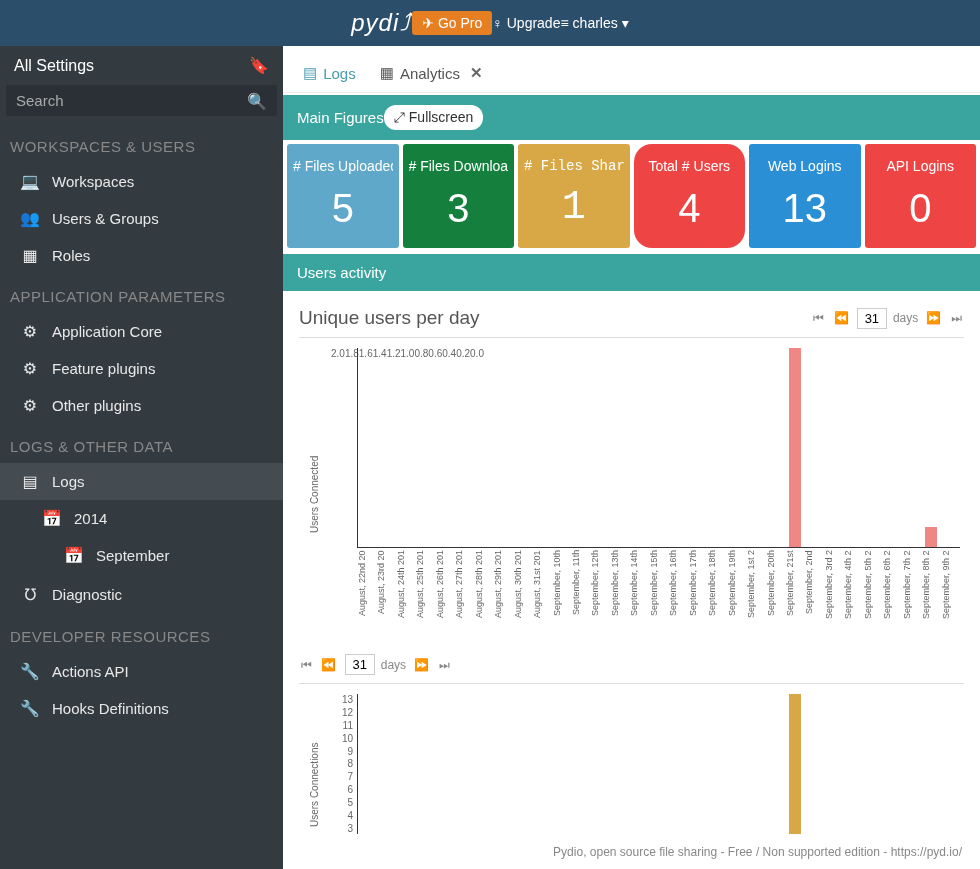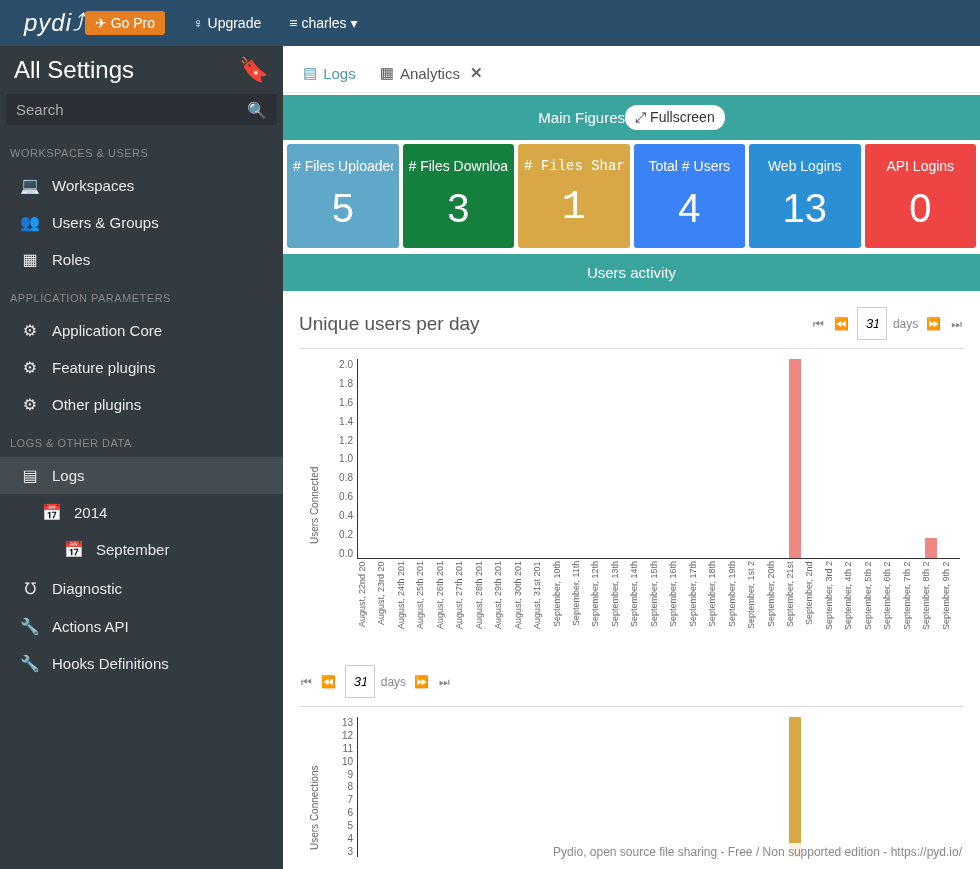--- a/index.html
+++ b/index.html
@@ -5,54 +5,54 @@
 * { margin: 0; padding: 0; box-sizing: border-box; }
 body {
   font-family: -apple-system, BlinkMacSystemFont, "Segoe UI", Arial, sans-serif;
   width: 980px; height: 869px; overflow: hidden; background: #ffffff;
   font-size: 14px; color: #333;
 }
 
 
 .topbar {
   height: 46px; background: #2b4e6b; display: flex; align-items: center;
-  padding: 0 24px; color: #fff; justify-content: flex-start;
+  padding: 0 12px; color: #fff; justify-content: center;
 }
 .logo { font-size: 24px; font-weight: 300; font-style: italic; letter-spacing: 1px; }
 .logo .swoosh { font-style: italic; }
-.topbar-right { display: flex; align-items: center; gap: 28px; font-size: 14px; }
+.topbar-right { display: flex; align-items: center; gap: 0; font-size: 14px; }
 .go-pro-btn {
   background: #e67e22; color: #fff; border: none; padding: 4px 10px;
   border-radius: 3px; cursor: pointer; font-size: 14px;
 }
 .topbar-item { cursor: pointer; display: flex; align-items: center; gap: 4px; }
 
 
 .main { display: flex; height: calc(869px - 46px); }
 .sidebar {
   width: 283px; background: #333a40; color: #e8e8e8; overflow-y: auto;
   flex-shrink: 0;
 }
 .content { flex: 1; background: #fff; overflow-y: auto; position: relative; }
 
 
 .settings-header {
   display: flex; align-items: center; justify-content: space-between;
-  padding: 10px 14px; font-size: 24px; font-weight: 400; color: #fff;
+  padding: 10px 14px; font-size: 16px; font-weight: 400; color: #fff;
 }
 .search-wrap { padding: 0 6px 8px 6px; position: relative; }
 .search-input {
   width: 100%; background: #2a3035; border: none; color: #ffffff;
   padding: 7px 30px 7px 10px; font-size: 15px; border-radius: 2px;
 }
 .search-input::placeholder { color: #aaa; }
 .search-icon { position: absolute; right: 16px; top: 7px; color: #888; font-size: 16px; }
 
 .sidebar-section-title {
-  color: #888; font-size: 11px; letter-spacing: 0.5px;
+  color: #888; font-size: 15px; letter-spacing: 0.5px;
   padding: 14px 10px 8px 10px; text-transform: uppercase;
 }
 .sidebar-item {
   display: flex; align-items: center; gap: 12px;
   padding: 9px 10px 9px 20px; cursor: pointer; font-size: 15px;
 }
 .sidebar-item.active { background: #444b51; }
 .sidebar-item.nested1 { padding-left: 42px; }
 .sidebar-item.nested2 { padding-left: 64px; }
 .sidebar-item .icon { width: 20px; text-align: center; font-size: 16px; }
@@ -65,69 +65,68 @@
 .tab {
   display: flex; align-items: center; gap: 6px; padding: 6px 4px 10px 4px;
   cursor: pointer; font-size: 15px; color: #4a9baf;
 }
 .tab.active { color: #555; }
 .tab .close { color: #666; font-weight: bold; margin-left: 4px; }
 
 
 .section-bar {
   background: #3aa59e; color: #fff; padding: 10px 14px;
-  display: flex; align-items: center; justify-content: center;
+  display: flex; align-items: center; justify-content: flex-start;
   font-size: 15px;
   margin-top: 2px;
 }
 .fullscreen-btn {
   background: #fff; color: #333; border: none; padding: 4px 10px;
   border-radius: 12px; cursor: pointer; font-size: 14px;
 }
 
 
 .cards { display: flex; gap: 4px; padding: 4px 4px; }
 .card {
   flex: 1; color: #fff; border-radius: 3px; padding: 8px 6px 16px 6px;
   text-align: center; overflow: hidden;
 }
 .card .card-title { font-size: 14px; padding: 6px 0 10px 0; white-space: nowrap; overflow: hidden; }
 .card .card-value { font-size: 40px; font-weight: 300; line-height: 1.2; }
 .c-blue { background: #5fa8c9; }
 .c-red { background: #15803d; }
 .c-gold { background: #d9a846; font-family: Liberation Mono, monospace; }
-.c-teal { background: #3b82f6; }
+.c-teal { background: #ef4444; border-radius: 18px; }
 .c-azure { background: #2a8fd4; }
 .c-blue2 { background: #ef4444; }
 
 
 .chart-block { padding: 12px 16px 0 16px; }
 .chart-header {
   display: flex; align-items: center; justify-content: space-between;
   padding: 4px 0 8px 0; border-bottom: 1px solid #ddd;
 }
 .chart-title { font-size: 19px; font-weight: 300; color: #555; }
 .pager { display: flex; align-items: center; gap: 6px; color: #888; font-size: 12px; }
 .pager .days-input {
-  width: 30px; text-align: center; border: 1px solid #ccc; padding: 8px;
+  width: 30px; text-align: center; border: 1px solid #ccc; padding: 2px;
   font-size: 13px;
-  font-style: italic;
 }
 .pager .nav { cursor: pointer; padding: 0 2px; }
 .pager .nav.active { color: #3aa59e; }
 
 .chart-canvas { position: relative; height: 300px; }
 .chart-canvas2 { position: relative; height: 150px; }
 .y-axis-label {
   position: absolute; transform: rotate(-90deg); transform-origin: left top;
   left: 10px; top: 65%; font-size: 10px; color: #666;
 }
 .y-ticks {
   position: absolute; left: 32px; top: 10px; bottom: 90px;
-  display: flex; flex-direction: column; justify-content: space-between;
+  display: flex; flex-direction: row; justify-content: space-between;
   font-size: 10px; color: #666; text-align: right; width: 22px;
 }
 .y-ticks2 {
   position: absolute; left: 32px; top: 10px; bottom: 0;
   display: flex; flex-direction: column; justify-content: space-between;
   font-size: 10px; color: #666; text-align: right; width: 22px;
 }
 .plot-area {
   position: absolute; left: 58px; right: 4px; top: 10px; bottom: 90px;
   border-left: 1px solid #333; border-bottom: 1px solid #333;
@@ -233,20 +232,21 @@
     </div>
     <div class="sidebar-item nested2">
       <span class="icon">📅</span>
       <span>September</span>
     </div>
     <div class="sidebar-item">
       <span class="icon">℧</span>
       <span>Diagnostic</span>
     </div>
 
+    <div class="sidebar-section-title">DEVELOPER RESOURCES</div>
     <div class="sidebar-item">
       <span class="icon">🔧</span>
       <span>Actions API</span>
     </div>
     <div class="sidebar-item">
       <span class="icon">🔧</span>
       <span>Hooks Definitions</span>
     </div>
   </div>
 

